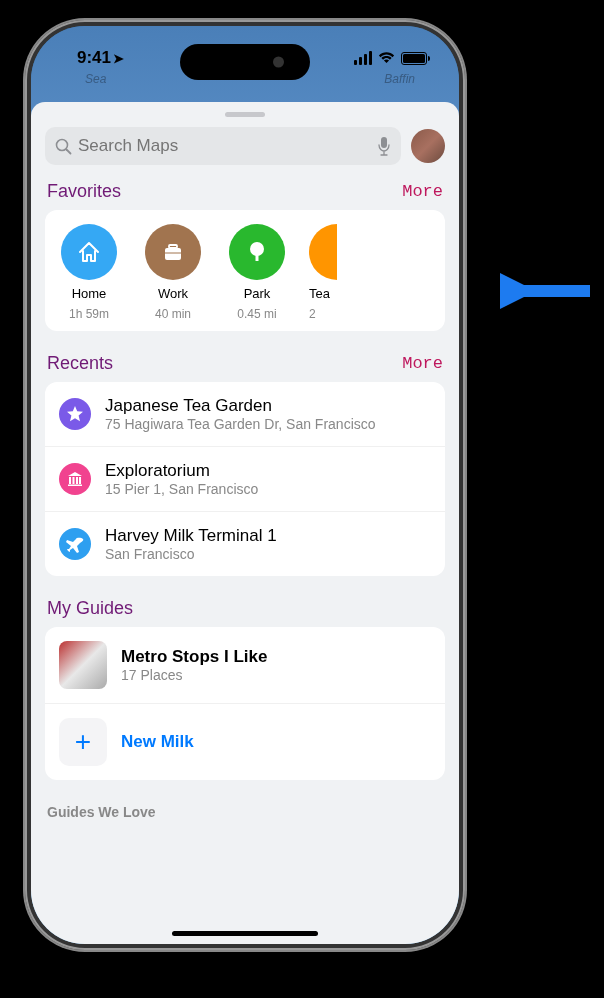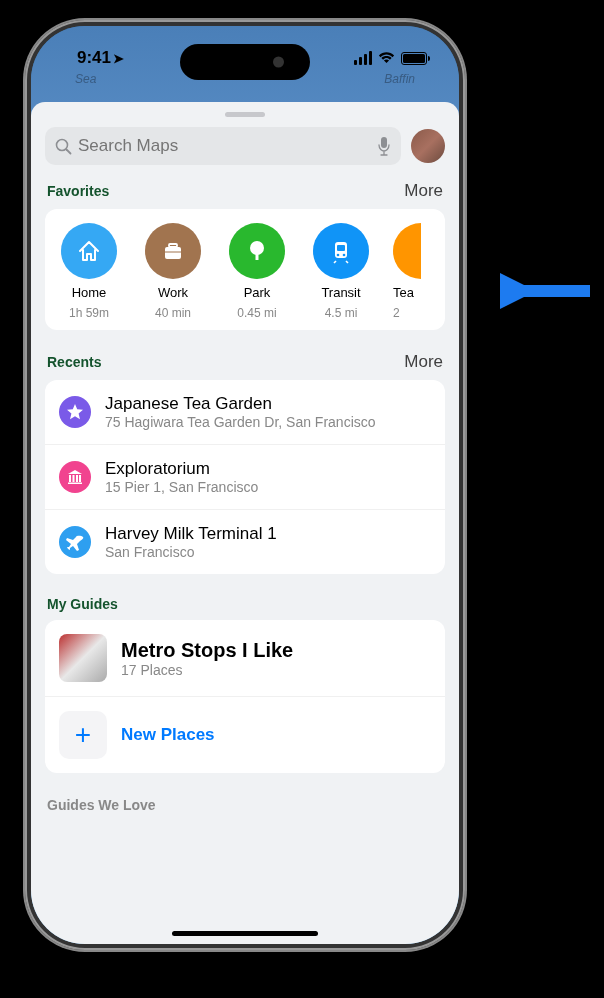--- a/index.html
+++ b/index.html
@@ -23,60 +23,60 @@
     .battery-fill { position: absolute; inset: 1px; background: #000; border-radius: 1.5px; }
     .sheet { position: absolute; top: 76px; left: 0; right: 0; bottom: 0; background: #f0f2f4; border-radius: 14px 14px 0 0; padding: 10px 14px 0; overflow: hidden; }
     .grabber { width: 40px; height: 5px; background: #c7c8cc; border-radius: 3px; margin: 0 auto 10px; }
     .search-row { display: flex; align-items: center; gap: 10px; margin-bottom: 16px; }
     .search-bar { flex: 1; background: #e4e6e8; border-radius: 10px; height: 38px; display: flex; align-items: center; padding: 0 10px; gap: 6px; }
     .search-icon { color: #8d8f93; }
     .search-input { flex: 1; background: transparent; border: none; outline: none; font-size: 17px; color: #7f1d1d; }
     .mic-icon { color: #8d8f93; }
     .avatar { width: 34px; height: 34px; border-radius: 50%; background: linear-gradient(135deg, #8a5a4a 0%, #a87060 50%, #6b4a3e 100%); flex-shrink: 0; }
     .section-header { display: flex; justify-content: space-between; align-items: center; padding: 0 2px 8px; }
-    .section-title { font-size: 14px; color: #14532d; font-weight: 700; }
-    .more-link { font-size: 17px; color: #404040; }
+    .section-title { font-size: 18px; color: #701a75; font-weight: 400; }
+    .more-link { font-size: 17px; color: #be185d; font-family: Liberation Mono, monospace; }
     .favorites-card { background: #fff; border-radius: 12px; padding: 14px 0 10px; margin-bottom: 22px; overflow: hidden; white-space: nowrap; }
     .fav-row { display: flex; gap: 0; padding: 0 2px; }
     .fav-item { flex: 0 0 84px; display: flex; flex-direction: column; align-items: center; gap: 6px; }
     .fav-item.partial { flex: 0 0 40px; align-items: flex-start; }
     .fav-circle { width: 56px; height: 56px; border-radius: 50%; display: flex; align-items: center; justify-content: center; }
     .fav-circle.partial { width: 28px; border-radius: 28px 0 0 28px; margin-left: 10px; }
     .fav-label { font-size: 13px; color: #000; }
     .fav-sub { font-size: 12px; color: #888; }
     .bg-blue { background: #35a8f4; } .bg-brown { background: #a1744f; } .bg-green { background: #29b82e; } .bg-transitblue { background: #1094f7; } .bg-orange { background: #ff9500; }
     .recents-card { background: #fff; border-radius: 12px; margin-bottom: 22px; }
     .recent-item { display: flex; align-items: center; gap: 14px; padding: 14px 14px; border-bottom: 1px solid #f0f0f0; }
     .recent-item:last-child { border-bottom: none; }
     .recent-icon { width: 32px; height: 32px; border-radius: 50%; display: flex; align-items: center; justify-content: center; flex-shrink: 0; color: #fff; }
     .bg-purple { background: #7a5ae8; } .bg-pink { background: #f1438f; } .bg-lightblue { background: #2e9ff0; }
     .recent-text { min-width: 0; flex: 1; }
     .recent-title { font-size: 17px; color: #000; white-space: nowrap; overflow: hidden; text-overflow: ellipsis; }
     .recent-sub { font-size: 14px; color: #888; white-space: nowrap; overflow: hidden; text-overflow: ellipsis; }
     .guides-card { background: #fff; border-radius: 12px; }
     .guide-item { display: flex; align-items: center; gap: 14px; padding: 14px; border-bottom: 1px solid #f0f0f0; }
     .guide-thumb { width: 48px; height: 48px; border-radius: 8px; background: linear-gradient(135deg,#bb3030 0%, #e8e8e8 50%, #aaa 100%); flex-shrink: 0; }
-    .guide-title { font-size: 20px; color: #000; font-weight: 600; }
+    .guide-title { font-size: 17px; color: #000; font-weight: 600; }
     .guide-sub { font-size: 14px; color: #888; }
     .new-guide-item { display: flex; align-items: center; gap: 14px; padding: 14px; }
     .new-guide-icon { width: 48px; height: 48px; border-radius: 10px; background: #f4f4f6; display: flex; align-items: center; justify-content: center; color: #007aff; font-size: 28px; font-weight: 300; }
     .new-guide-label { font-size: 17px; color: #007aff; font-weight: 600; }
     .guides-love-title { font-size: 14px; color: #888; font-weight: 600; padding: 24px 2px 0; }
     .home-indicator { position: absolute; bottom: 8px; left: 50%; transform: translateX(-50%); width: 146px; height: 5px; background: #000; border-radius: 3px; z-index: 200; }
     .arrow-annotation { position: absolute; left: 475px; top: 246px; }
     .map-label { position:absolute; color:#2e4a6a; font-size:12px; font-style:italic; opacity:0.7; }
   </style>
 </head>
 <body>
 
 <div class="canvas">
   <div class="phone">
     <div class="phone-inner">
       <div class="map-bg">
-        <span class="map-label" style="top:46px; left:44px">Sea</span>
+        <span class="map-label" style="top:46px; left:54px">Sea</span>
         <span class="map-label" style="top:46px; right:44px">Baffin</span>
       </div>
       <div class="notch"></div>
       <div class="status-bar">
         <div class="status-left">
           <span>9:41</span>
           <span class="loc-arrow">➤</span>
         </div>
         <div class="status-right">
           <div class="signal">
@@ -142,34 +142,20 @@
             <div class="fav-item">
               <div class="fav-circle bg-green">
                 <svg width="28" height="28" viewBox="0 0 28 28">
                     <circle cx="14" cy="11" r="7" fill="#fff"></circle>
                     <rect x="12.5" y="16" width="3" height="7" fill="#fff"></rect>
                   </svg>
               </div>
               <span class="fav-label">Park</span>
               <span class="fav-sub">0.45 mi</span>
             </div>
-            <div class="fav-item">
-              <div class="fav-circle bg-transitblue">
-                <svg width="28" height="28" viewBox="0 0 28 28">
-                    <rect x="8" y="5" width="12" height="16" rx="3" fill="#fff"></rect>
-                    <rect x="10" y="8" width="8" height="6" rx="1" fill="#1094f7"></rect>
-                    <circle cx="11" cy="18" r="1.3" fill="#1094f7"></circle>
-                    <circle cx="17" cy="18" r="1.3" fill="#1094f7"></circle>
-                    <line x1="9" y1="24" x2="7" y2="26" stroke="#fff" stroke-width="1.6"></line>
-                    <line x1="19" y1="24" x2="21" y2="26" stroke="#fff" stroke-width="1.6"></line>
-                  </svg>
-              </div>
-              <span class="fav-label">Transit</span>
-              <span class="fav-sub">4.5 mi</span>
-            </div>
             <div class="fav-item partial">
               <div class="fav-circle bg-orange partial"></div>
               <span class="fav-label" style="margin-left:10px">Tea</span>
               <span class="fav-sub" style="margin-left:10px">2</span>
             </div>
           </div>
         </div>
 
         <div class="section-header">
           <span class="section-title">Recents</span>
@@ -224,21 +210,21 @@
         <div class="guides-card">
           <div class="guide-item">
             <div class="guide-thumb"></div>
             <div>
               <div class="guide-title">Metro Stops I Like</div>
               <div class="guide-sub">17 Places</div>
             </div>
           </div>
           <div class="new-guide-item">
             <div class="new-guide-icon">+</div>
-            <div class="new-guide-label">New Places</div>
+            <div class="new-guide-label">New Milk</div>
           </div>
         </div>
 
         <div class="guides-love-title">Guides We Love</div>
       </div>
 
       <div class="home-indicator"></div>
     </div>
   </div>
 

